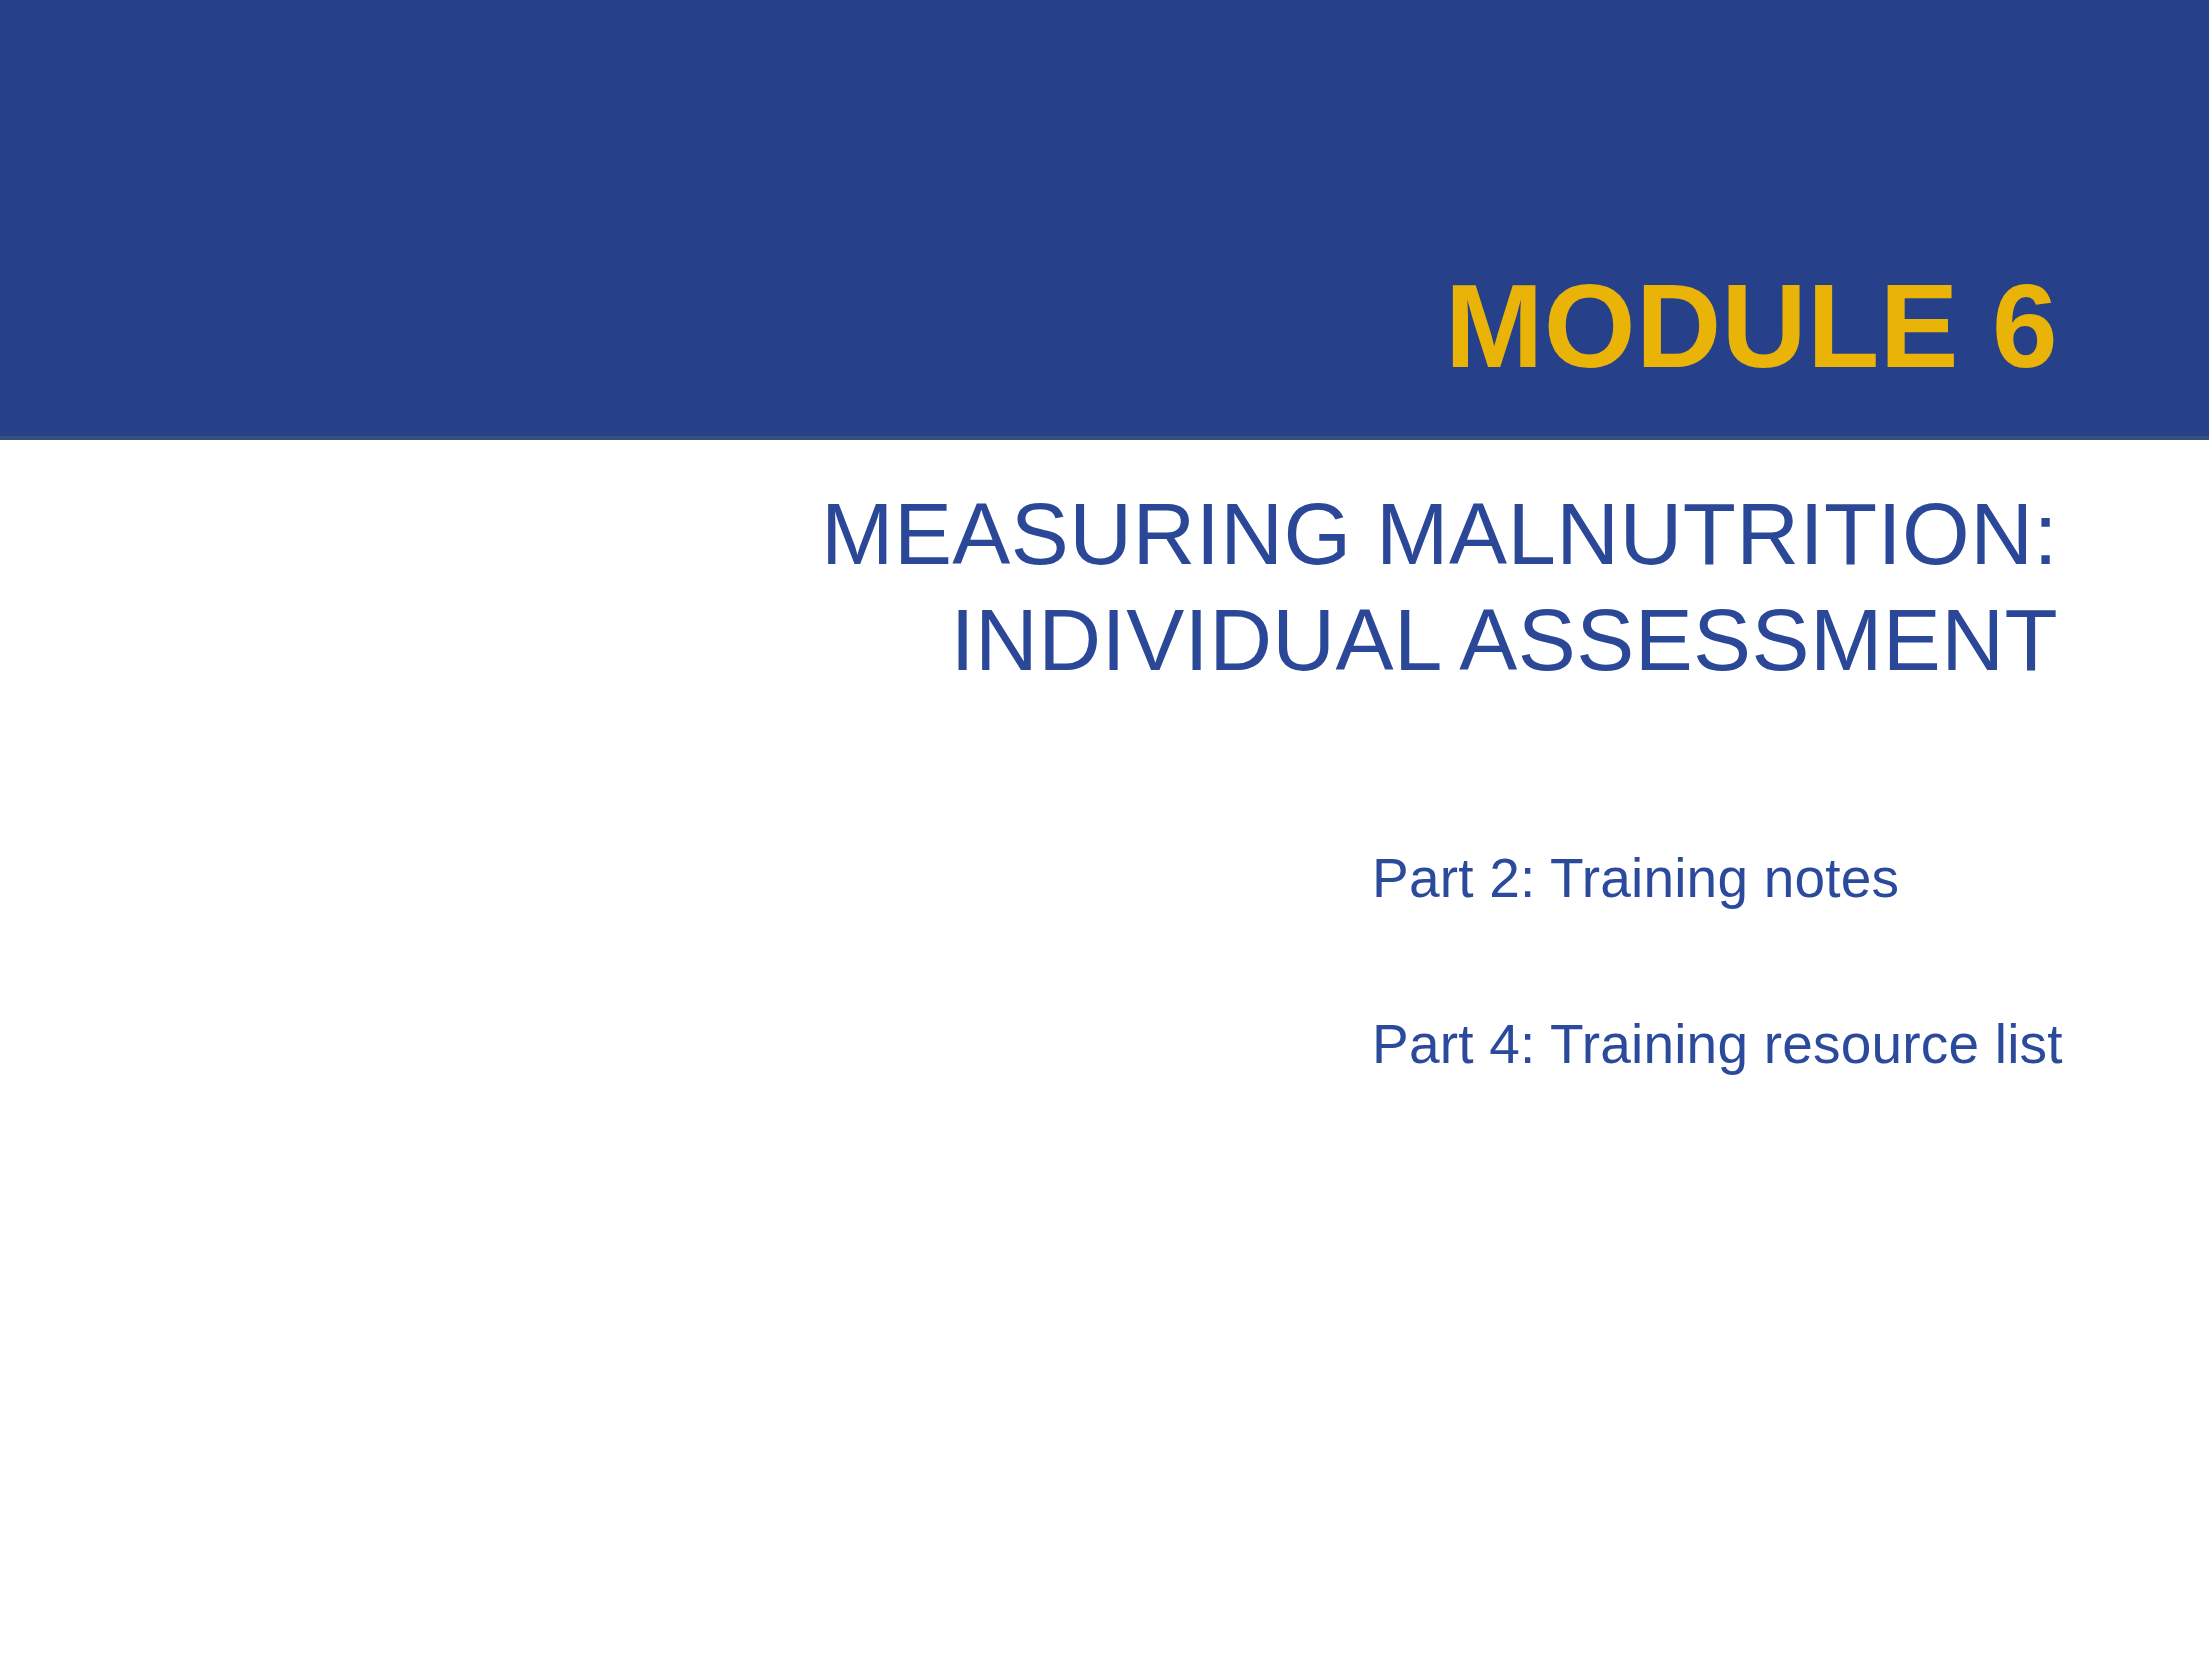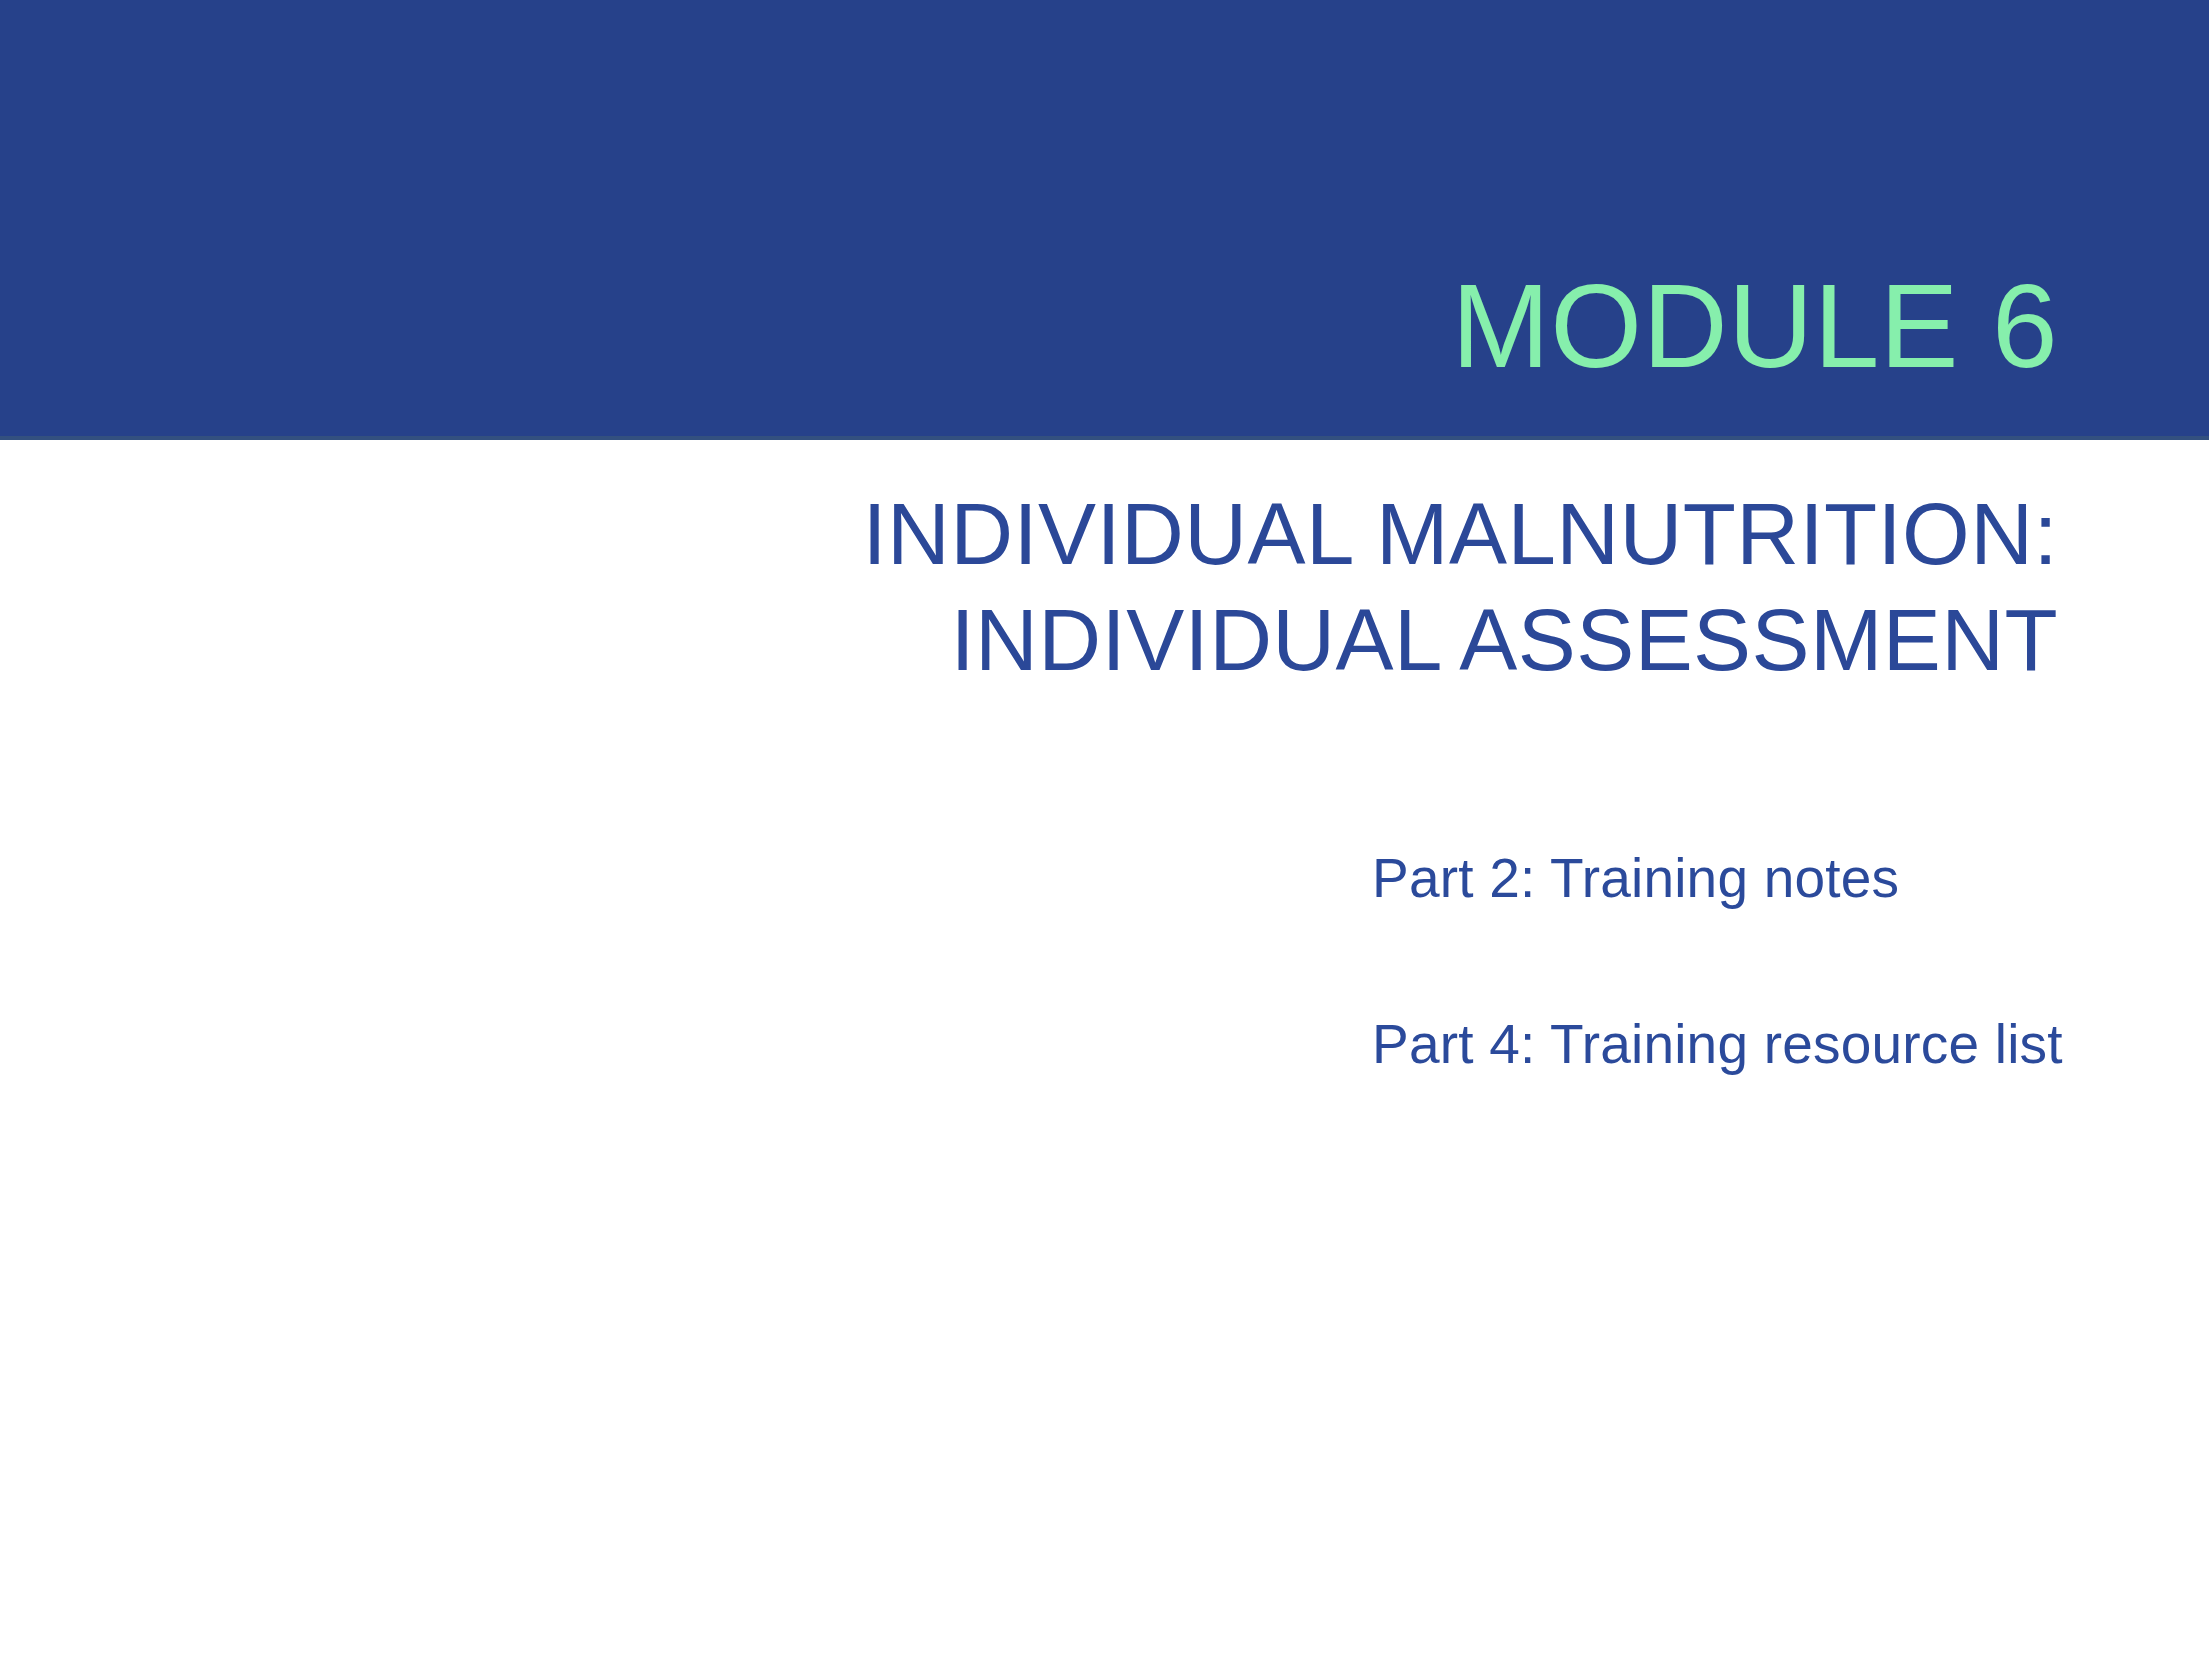--- a/index.html
+++ b/index.html
@@ -35,22 +35,22 @@
     width: 2209px;
     height: 3.6px;
     background: #33507F;
   }
   .module-title {
     position: absolute;
     right: 151px;
     top: 267px;
     font-size: 118px;
     line-height: 1;
-    font-weight: normal;
-    color: #86efac;
+    font-weight: bold;
+    color: #eab308;
     letter-spacing: 0.4px;
     white-space: nowrap;
     text-align: left;
   }
 
   
   .subtitle {
     position: absolute;
     right: 151px;
     top: 481px;
@@ -92,21 +92,21 @@
 <body>
 
 <div class="slide">
 
   <div class="banner">
     <div class="module-title">MODULE 6</div>
   </div>
   <div class="banner-rule"></div>
 
   <div class="subtitle">
-    <span class="line">INDIVIDUAL MALNUTRITION:</span>
+    <span class="line">MEASURING MALNUTRITION:</span>
     <span class="line">INDIVIDUAL ASSESSMENT</span>
   </div>
 
   <div class="parts">
     <span class="part-item">Part 2: Training notes</span>
     <span class="part-item">Part 4: Training resource list</span>
   </div>
 
 </div>
 

